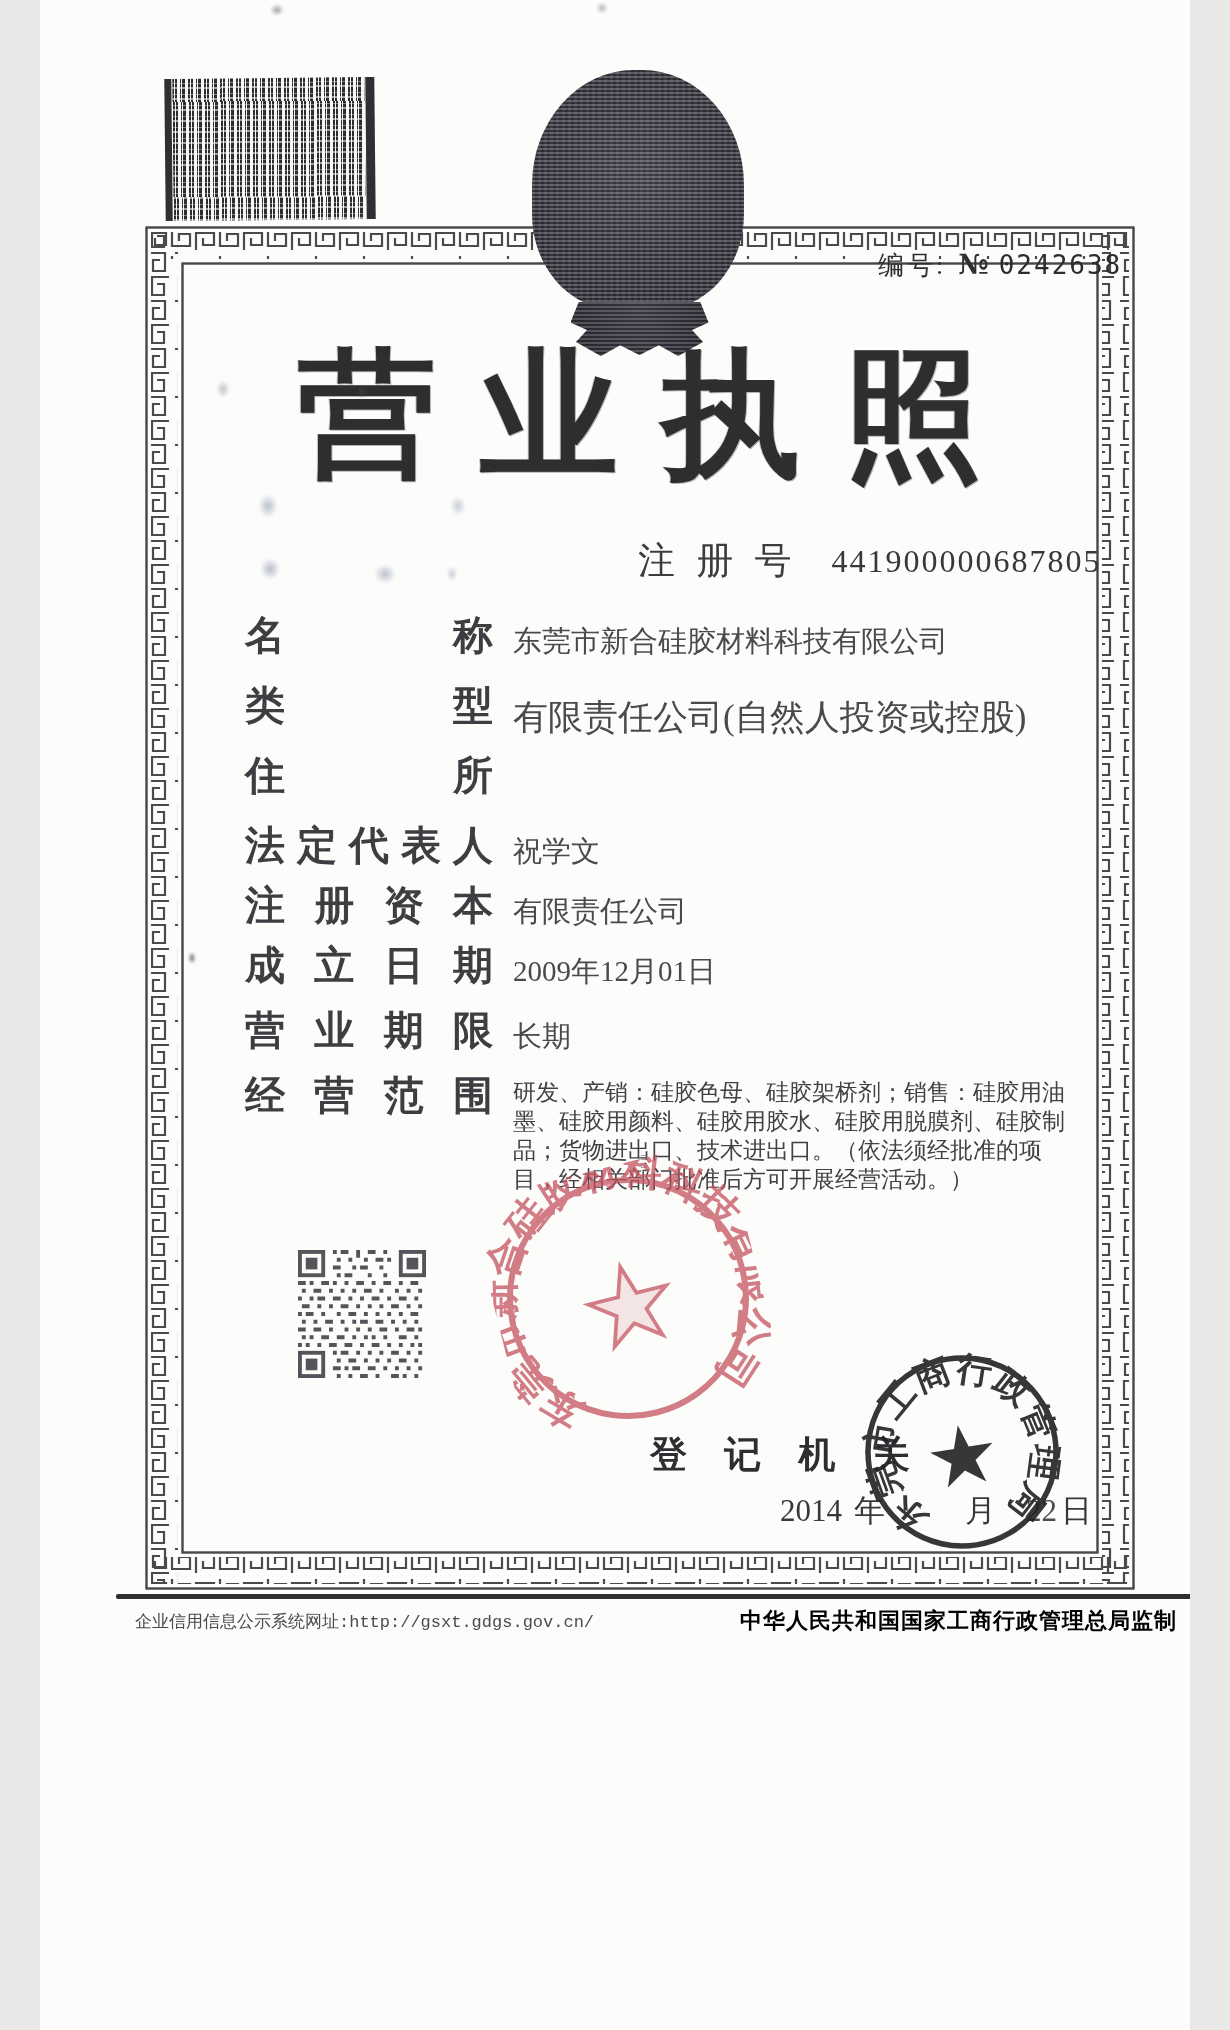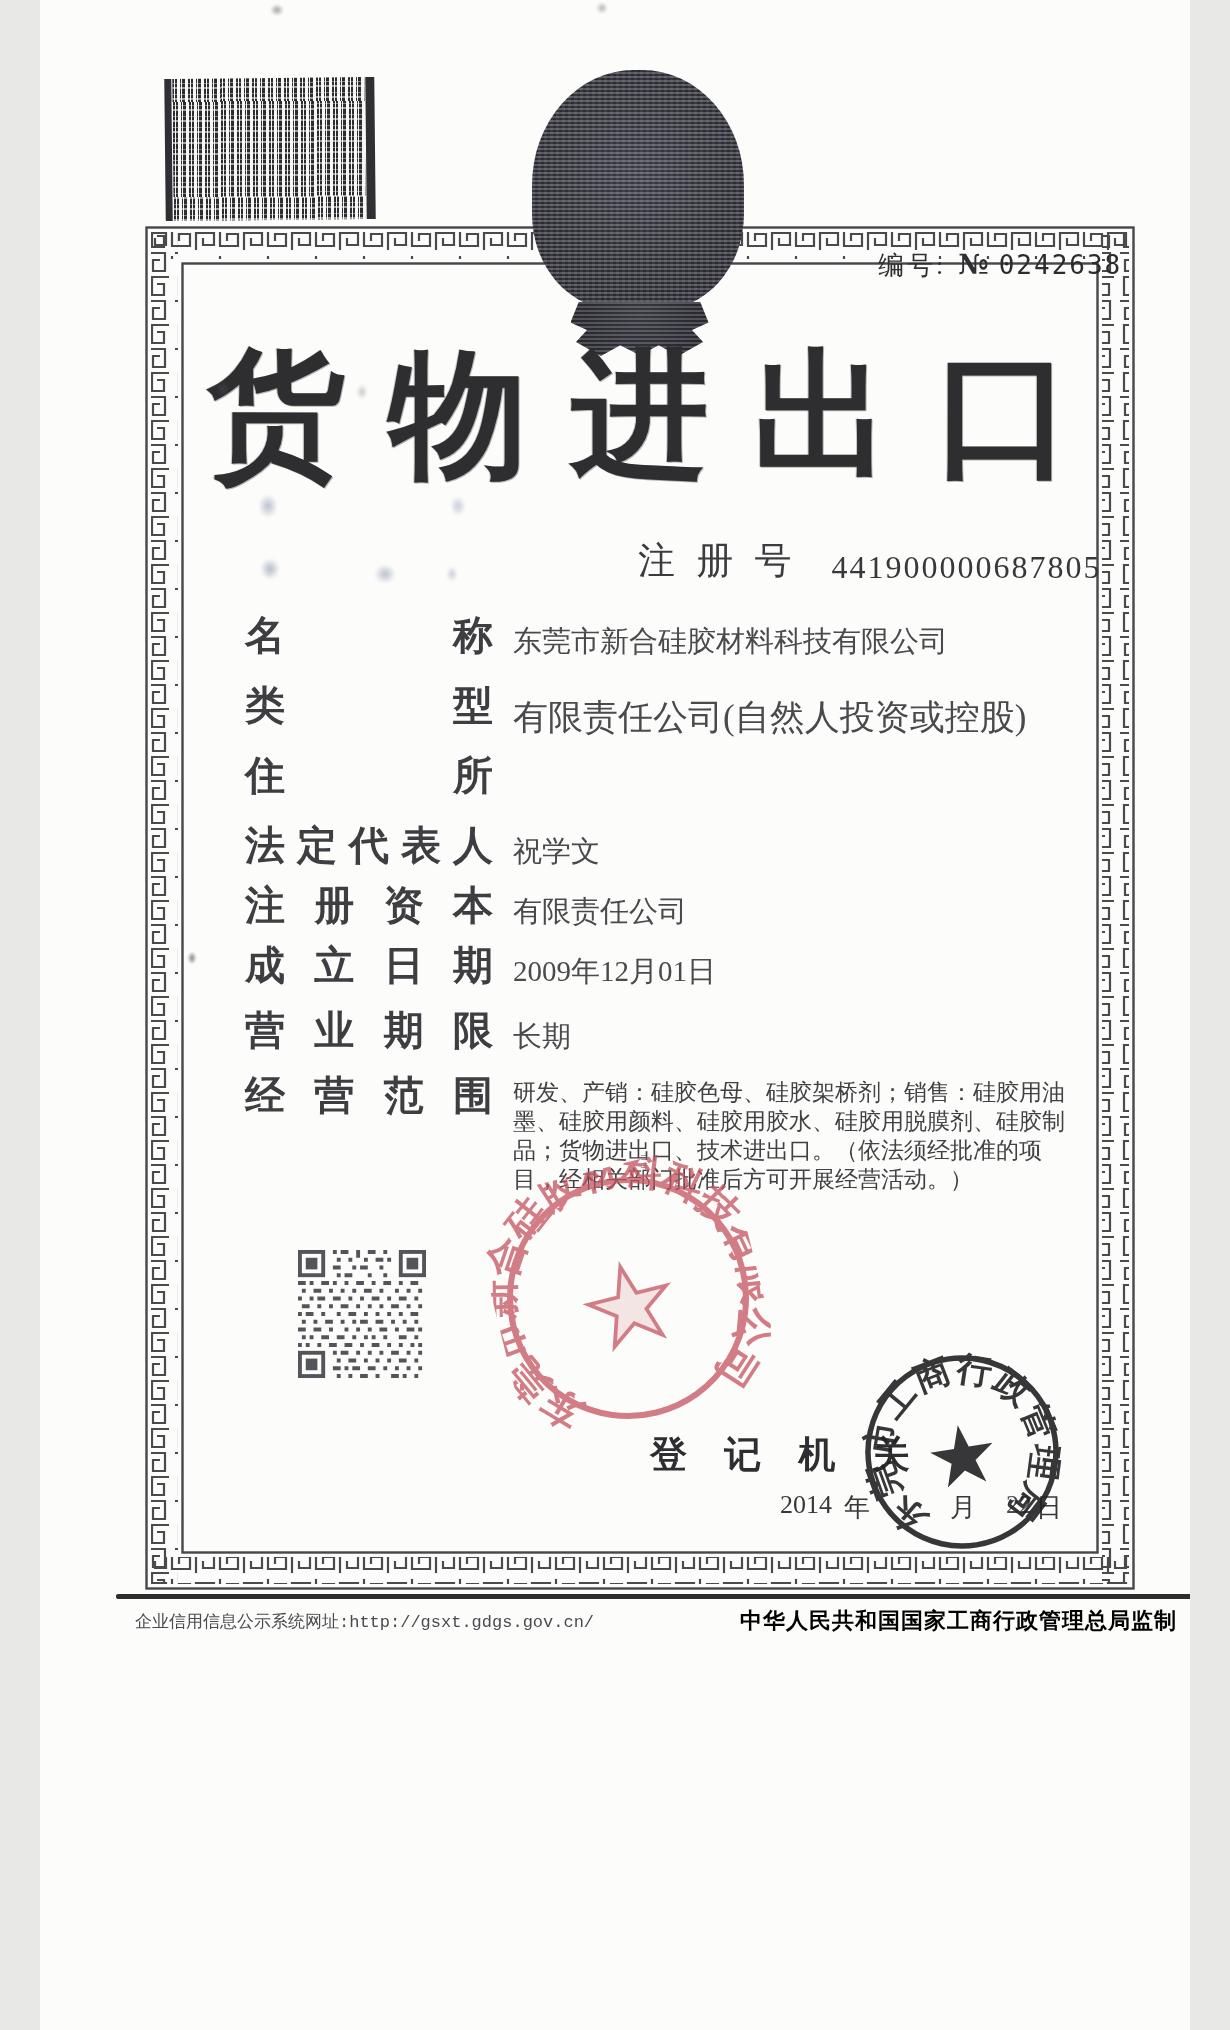--- a/index.html
+++ b/index.html
@@ -51,21 +51,21 @@
   
   .title{
     left:108px;top:346px;width:984px;text-align:center;
     font-family:"DejaVu Sans","Liberation Sans",sans-serif;
     font-size:138px;font-weight:900;letter-spacing:44px;text-indent:44px;
     color:#2e2e31;line-height:1.0;
     text-shadow:1px 1px 0 rgba(46,46,49,.35), -1px 0 0 rgba(46,46,49,.25);
   }
 
   
-  .regno{left:598px;top:536px;display:flex;align-items:flex-end;white-space:nowrap;}
+  .regno{left:598px;top:536px;display:flex;align-items:center;white-space:nowrap;}
   .regno .lab{font-size:37px;color:#3c3c40;letter-spacing:2px;word-spacing:8px;}
   .regno .val{font-size:32px;margin-left:38px;letter-spacing:2px;color:#38383c;font-family:"Liberation Serif",serif;}
 
   
   .frow{left:205px;display:flex;align-items:flex-start;}
   .flab{
     width:248px;flex:0 0 248px;display:flex;justify-content:space-between;
     font-size:40px;font-weight:600;color:#3e3e42;line-height:1.05;
   }
   .fval{margin-left:20px;font-size:29px;color:#4a4a4e;padding-top:7px;white-space:nowrap;}
@@ -74,21 +74,21 @@
 
   
   .qr{left:258px;top:1250px;width:128px;height:128px;color:#3d3d46;opacity:.88;}
 
   
   .company-seal{left:456px;top:1166px;transform:rotate(-14deg);opacity:.74;}
   .registry-seal{left:822px;top:1352px;transform:rotate(-9deg);opacity:.9;}
 
   
   .issuer{left:610px;top:1430px;font-size:37px;font-weight:700;letter-spacing:14px;color:#2e2e32;white-space:nowrap;}
-  .issue-date{left:740px;top:1490px;font-size:26px;color:#38383c;display:flex;align-items:flex-start;white-space:nowrap;}
+  .issue-date{left:740px;top:1490px;font-size:31px;color:#38383c;display:flex;align-items:center;white-space:nowrap;}
   .issue-date .yu{margin-left:12px;}
   .issue-date .mu{margin-left:80px;}
   .issue-date .dd{margin-left:30px;color:#4c4c50;}
   .issue-date .du{margin-left:4px;}
 
   
   .scanline{left:76px;top:1594px;width:1118px;height:5px;background:#2e2e2e;border-radius:2px;filter:blur(.4px);}
   .footer-left{left:95px;top:1610px;font-size:17px;color:#4a4a50;font-family:"Liberation Mono","DejaVu Sans Mono",monospace;letter-spacing:0;}
   .footer-right{left:700px;top:1606px;font-size:22px;font-weight:700;color:#000000;letter-spacing:1px;}
 
@@ -130,21 +130,21 @@
     <div class="emblem-head"></div>
     <div class="emblem-base"></div>
   </div>
 
   <div class="abs serial">
     <span class="lab">编号:</span>
     <span class="sym">№</span>
     <span class="num">0242638</span>
   </div>
 
-  <div class="abs title">货物进出口</div>
+  <div class="abs title">营业执照</div>
 
   <div class="abs regno">
     <span class="lab">注 册 号</span>
     <span class="val">441900000687805</span>
   </div>
 
   <div class="abs frow" style="top:615px">
     <div class="flab">
         <span>名</span>
         <span>称</span>

